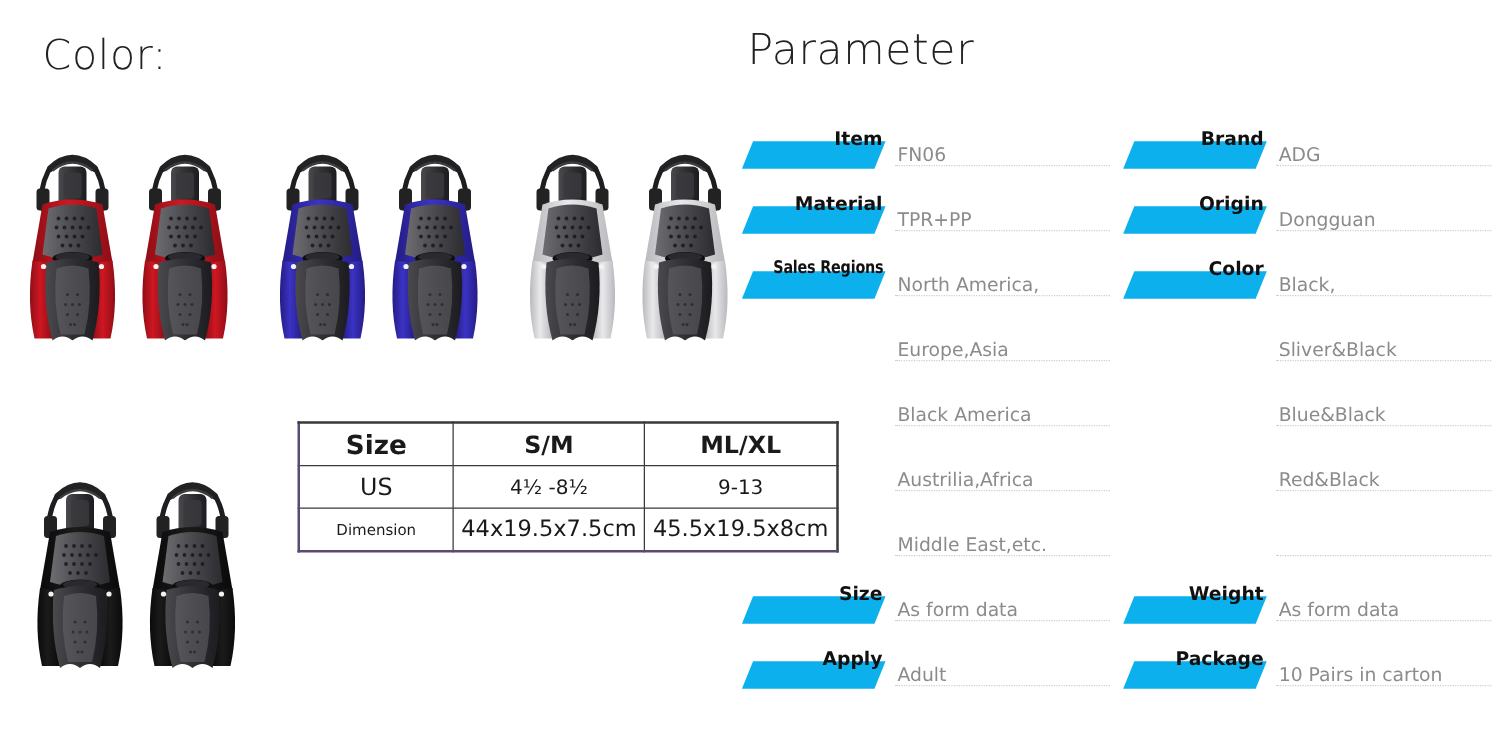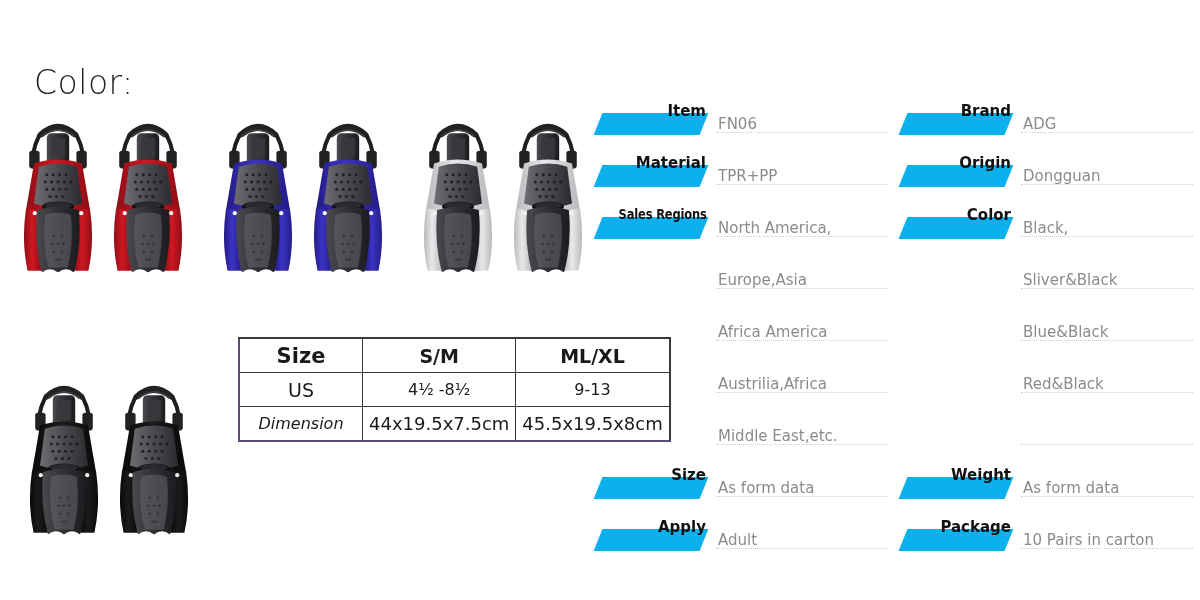--- a/index.html
+++ b/index.html
@@ -9,21 +9,21 @@
     position:relative;overflow:hidden;
   }
   .page{position:relative;width:1200px;height:600px;}
 
   
   .heading{
     position:absolute;font-weight:300;color:#222;
     font-size:33px;letter-spacing:.5px;white-space:nowrap;
     font-family:"DejaVu Sans",sans-serif;
   }
-  #color-heading{left:34px;top:24px;margin-top:39px;}
+  #color-heading{left:34px;top:24px;}
   #parameter-heading{left:598px;top:20px;font-size:34px;}
 
   
   .fin-group{position:absolute;}
   .fin{position:absolute;}
   .fin svg{display:block;}
 
   
   .size-table{
     position:absolute;left:238px;top:337px;
@@ -43,21 +43,21 @@
     padding:0 6px;
     font-size:16px;
     white-space:nowrap;
   }
   .size-table tr:first-child td{font-weight:700;font-size:19px;}
   .size-table td.rowhead{font-weight:400;font-size:19px;width:110px;}
   .size-table tr:first-child td.rowhead{font-weight:700;font-size:21px;}
   .size-table td.c1{width:110px;margin-top:20px;}
   .size-table td.c2{width:108px;}
   .size-table tr:last-child td{font-size:18px;}
-  .size-table tr:last-child td.rowhead{font-size:16px;font-style:italic;}
+  .size-table tr:last-child td.rowhead{font-size:12px;}
 
   
   .param-col{position:absolute;}
   #param-col-left{left:598px;top:96px;}
   #param-col-right{left:903px;top:96px;}
 
   .prow{position:relative;height:52px;}
   .banner{
     position:absolute;left:0;top:17px;
     width:106px;height:22px;
@@ -91,20 +91,21 @@
     border-bottom:1px dotted #cfcfcf;
   }
 </style>
 </head>
 <body>
 
 <div class="page">
 
   <div class="heading" id="color-heading">Color:</div>
 
+  <div class="heading" id="parameter-heading">Parameter</div>
 
   <div class="fin-group" id="fins-top">
       <div class="fin" style="left: 10px; top: 98px;">
 <svg width="96" height="200" viewBox="0 0 120 210" xmlns="http://www.w3.org/2000/svg">
   <defs>
     <linearGradient id="g1t00" x1="0" y1="0" x2="1" y2="0">
       <stop offset="0%" stop-color="#8e0e16"></stop>
       <stop offset="45%" stop-color="#cf1722"></stop>
       <stop offset="100%" stop-color="#8e0e16"></stop>
     </linearGradient>
@@ -781,21 +782,21 @@
         <div class="banner"></div>
         <div class="blabel tight">Sales Regions</div>
         <div class="pvalue">North America,</div>
         <div class="pline"></div>
       </div>
       <div class="prow">
         <div class="pvalue">Europe,Asia</div>
         <div class="pline"></div>
       </div>
       <div class="prow">
-        <div class="pvalue">Africa America</div>
+        <div class="pvalue">Black America</div>
         <div class="pline"></div>
       </div>
       <div class="prow">
         <div class="pvalue">Austrilia,Africa</div>
         <div class="pline"></div>
       </div>
       <div class="prow">
         <div class="pvalue">Middle East,etc.</div>
         <div class="pline"></div>
       </div>

